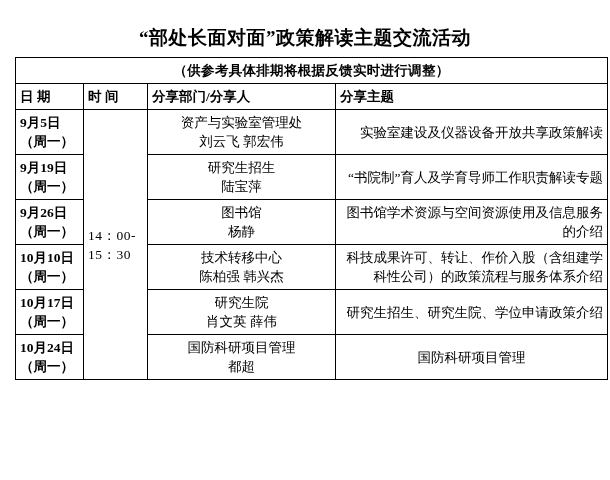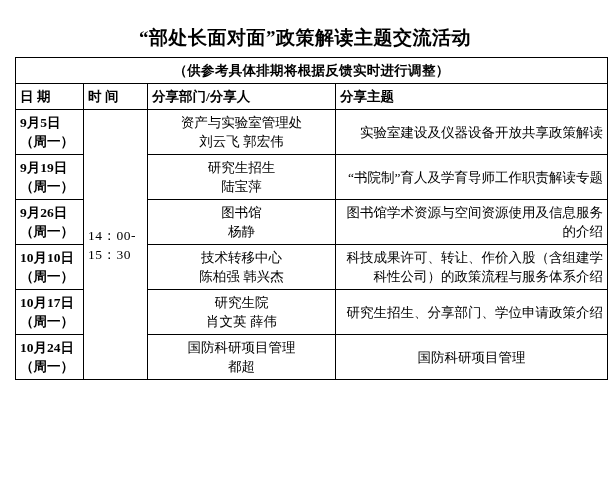--- a/index.html
+++ b/index.html
@@ -172,21 +172,21 @@
 
       <tr>
         <td class="date">
           <span class="d1">10月17日</span>
           <span class="d2">（周一）</span>
         </td>
         <td class="dept">
           <span class="l1">研究生院</span>
           <span class="l2">肖文英  薛伟</span>
         </td>
-        <td class="topic">研究生招生、分享部门、学位申请政策介绍</td>
+        <td class="topic">研究生招生、研究生院、学位申请政策介绍</td>
       </tr>
 
       <tr>
         <td class="date">
           <span class="d1">10月24日</span>
           <span class="d2">（周一）</span>
         </td>
         <td class="dept">
           <span class="l1">国防科研项目管理</span>
           <span class="l2">都超</span>

